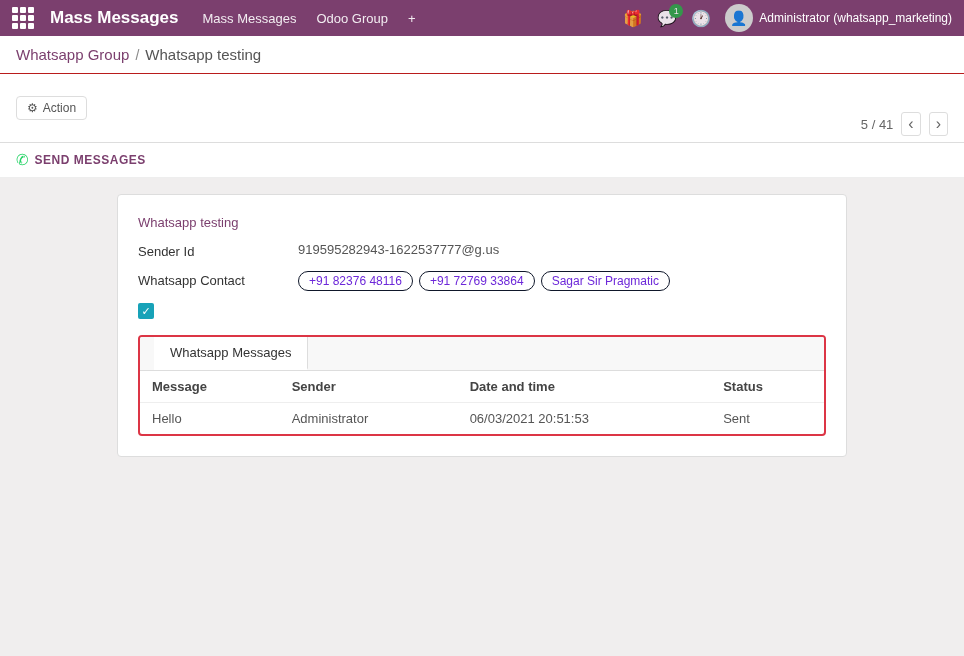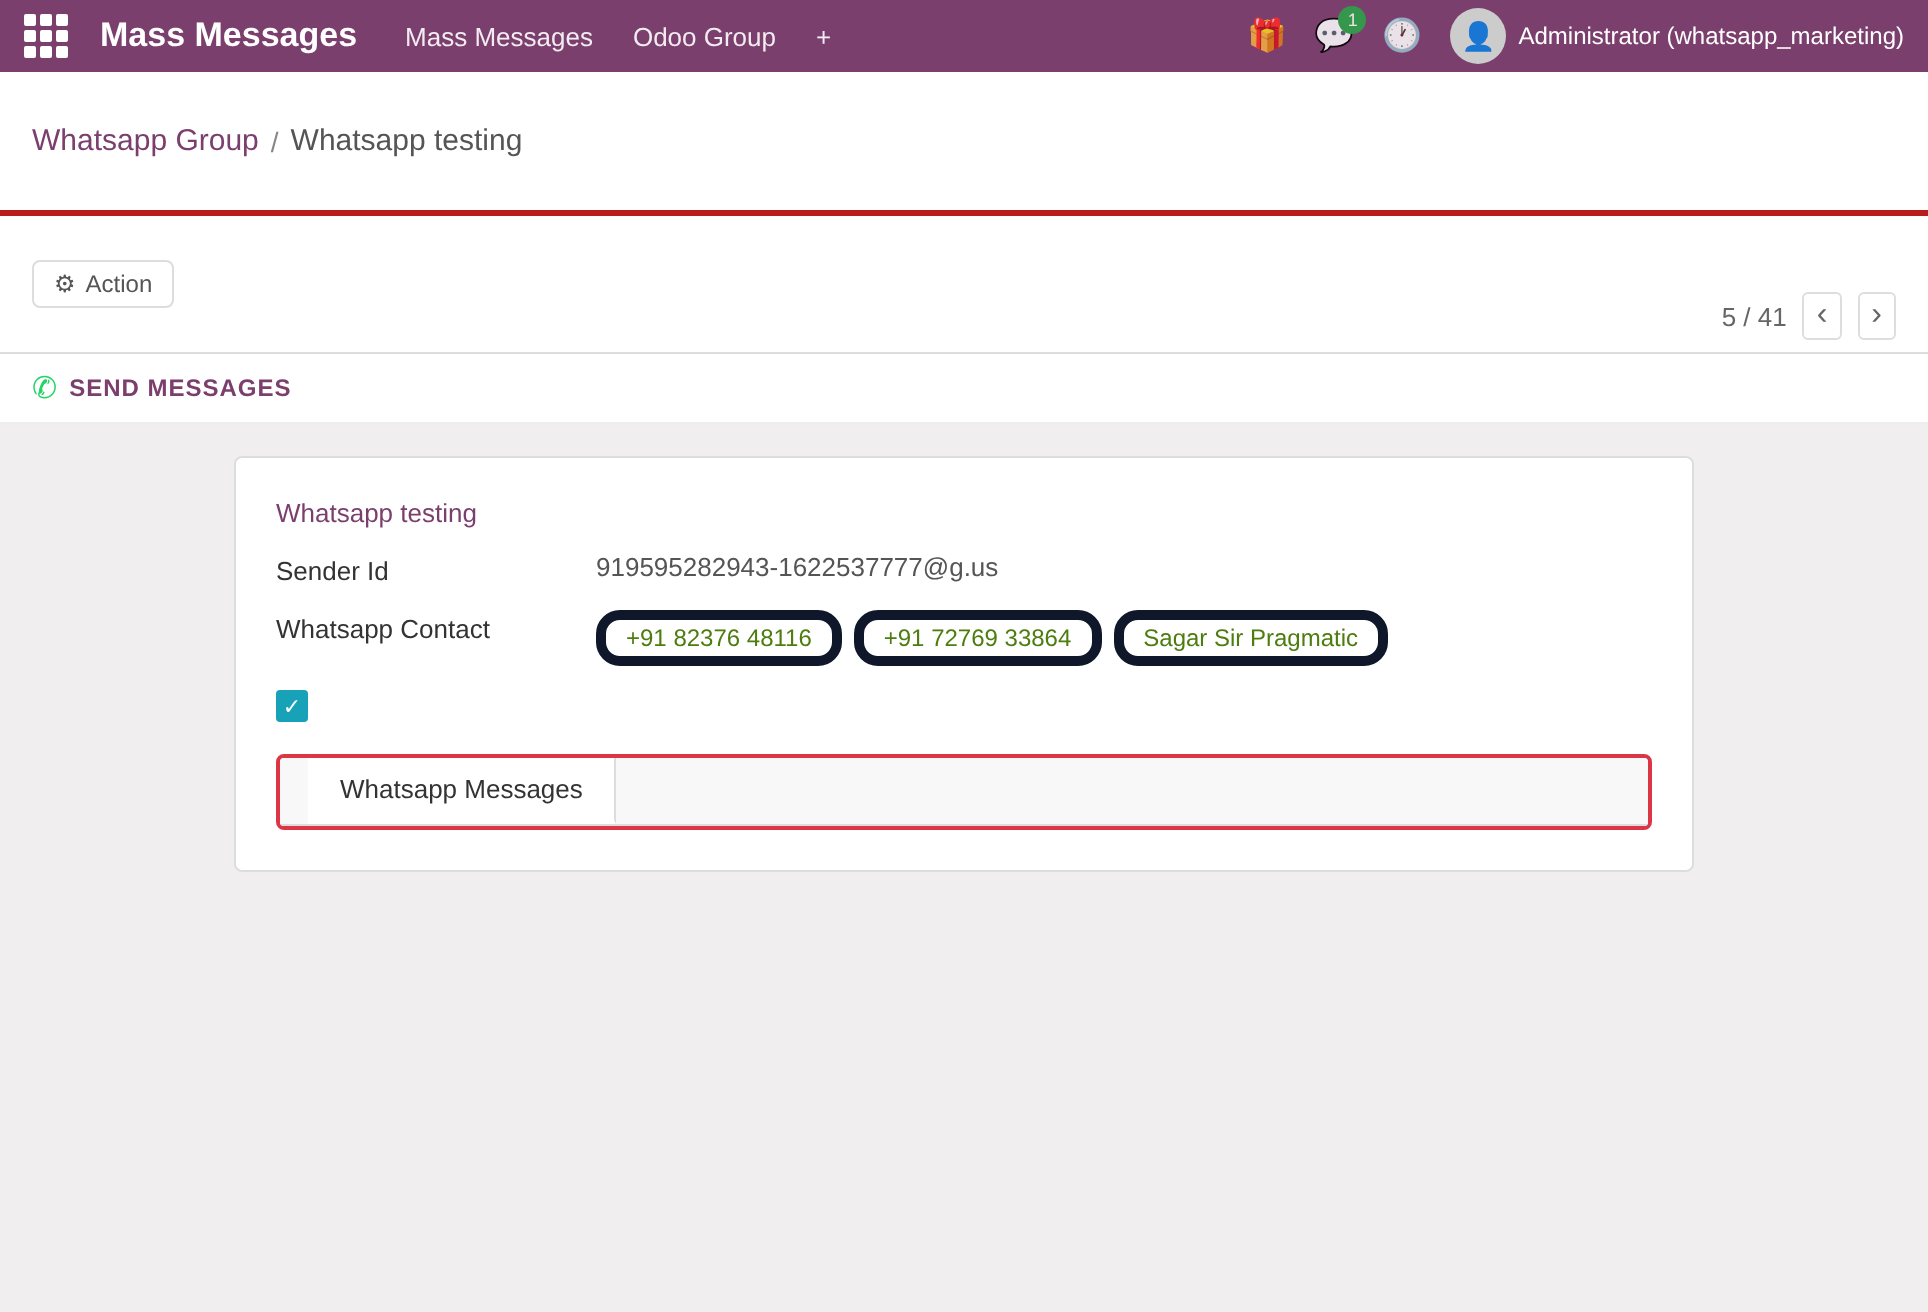--- a/index.html
+++ b/index.html
@@ -89,22 +89,22 @@
     .grid-icon span {
       background: #fff;
       border-radius: 1px;
       width: 6px;
       height: 6px;
     }
 
     
     .breadcrumb-bar {
       background: #fff;
-      border-bottom: 3px solid #b91c1c;
-      padding: 26px 16px;
+      border-bottom: 1px solid #b91c1c;
+      padding: 10px 16px;
       display: flex;
       align-items: center;
       gap: 6px;
     }
     .breadcrumb-link {
       color: #7B3F6E;
       cursor: pointer;
       font-size: 15px;
       font-weight: 500;
     }
@@ -220,25 +220,25 @@
     .form-value.link-style {
       color: #7B3F6E;
       cursor: pointer;
     }
     .tag-group {
       display: flex;
       gap: 6px;
       flex-wrap: wrap;
     }
     .tag {
-      border: 5px solid #0f172a;
+      border: 1px solid #0f172a;
       border-radius: 12px;
       padding: 2px 10px;
       font-size: 12px;
-      color: #4d7c0f;
+      color: #6d28d9;
       background: #fff;
     }
     .checkbox-display {
       width: 16px;
       height: 16px;
       background: #17a2b8;
       border-radius: 2px;
       display: flex;
       align-items: center;
       justify-content: center;
@@ -378,16 +378,34 @@
       <div class="form-row">
         <div class="checkbox-display">✓</div>
       </div>
     </div>
 
     <div class="tab-section">
       <div class="tab-bar">
         <div class="tab-item active">Whatsapp Messages</div>
       </div>
 
+      <table class="messages-table">
+        <thead>
+          <tr>
+            <th>Message</th>
+            <th>Sender</th>
+            <th>Date and time</th>
+            <th>Status</th>
+          </tr>
+        </thead>
+        <tbody>
+          <tr class="table-row">
+            <td>Hello</td>
+            <td>Administrator</td>
+            <td>06/03/2021 20:51:53</td>
+            <td>Sent</td>
+          </tr>
+        </tbody>
+      </table>
     </div>
 
   </div>
 </div>
 
 </body></html>

